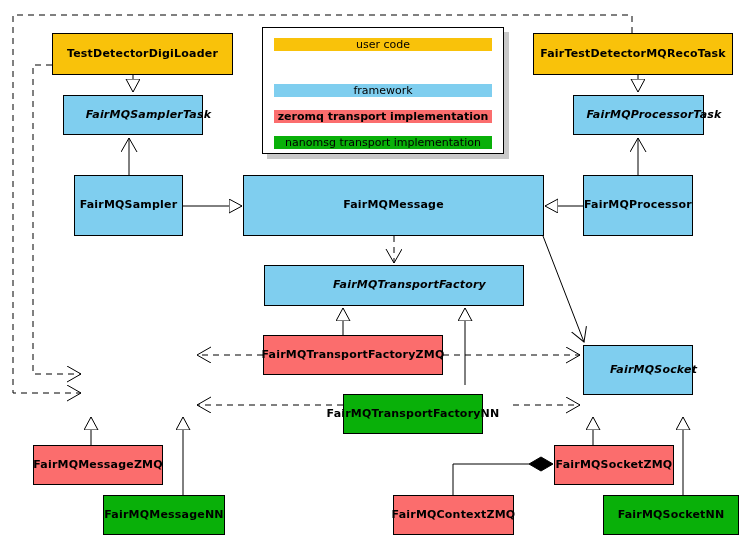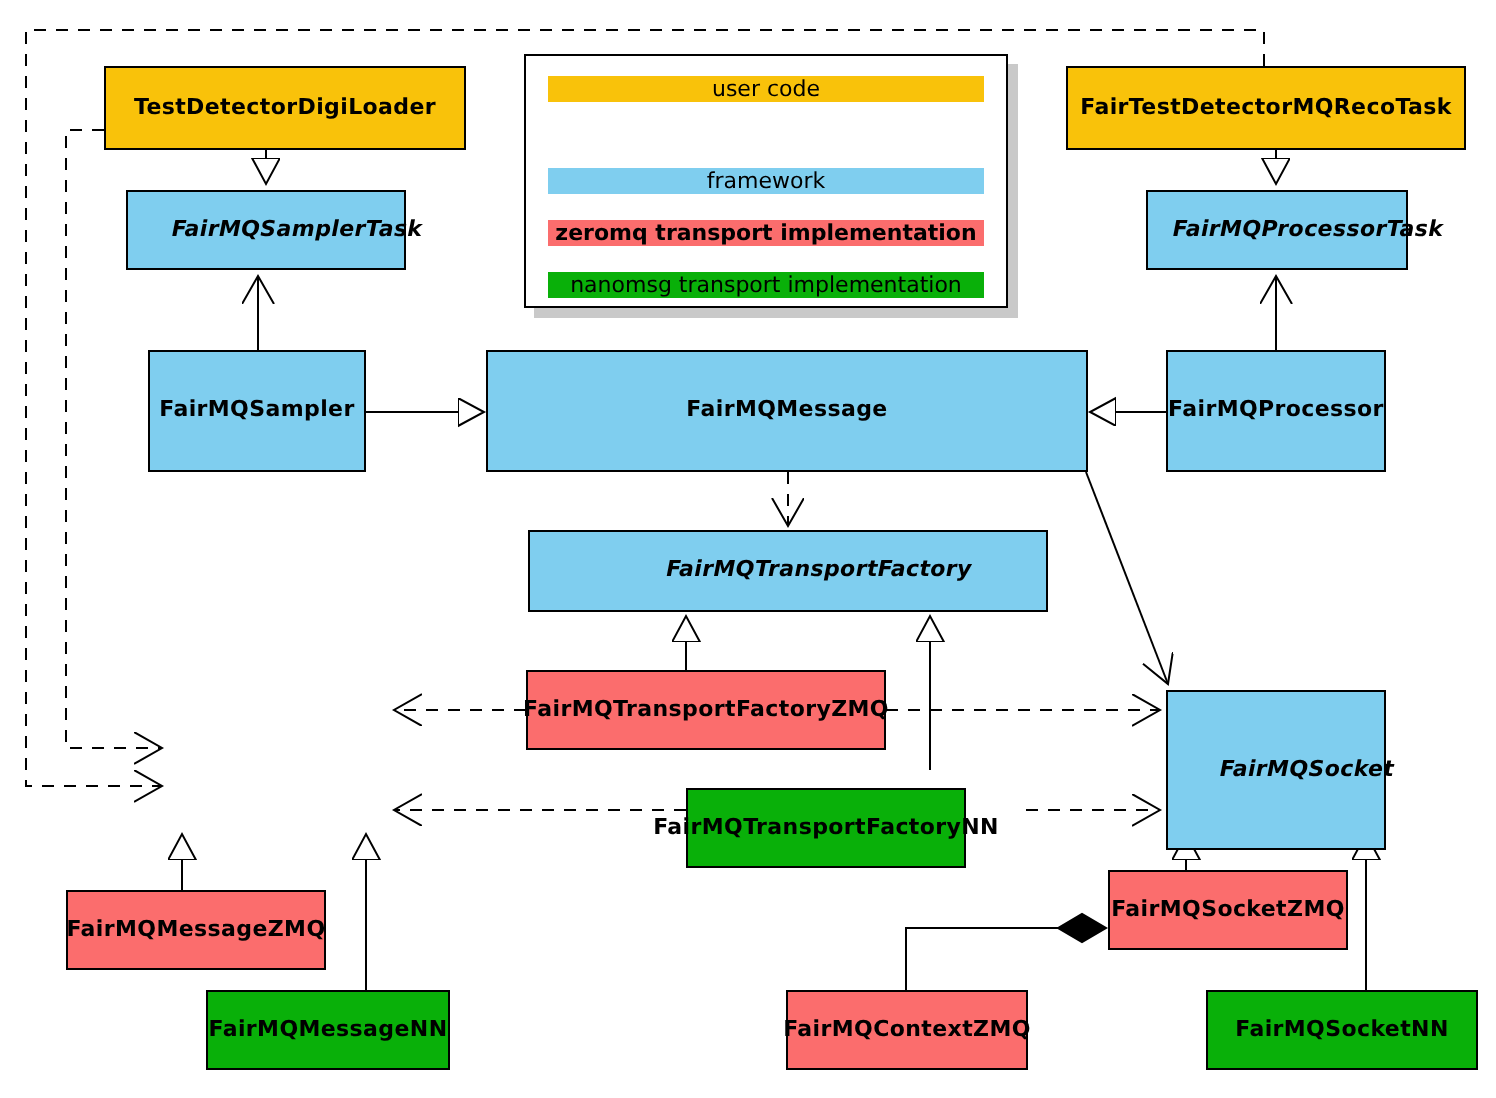--- a/index.html
+++ b/index.html
@@ -98,29 +98,29 @@
 
   <div class="node n-fw" style="left:583px;top:175px;width:110px;height:61px">FairMQProcessor</div>
 
   <div class="node n-fw abstract" style="left:264px;top:265px;width:260px;height:41px">FairMQTransportFactory</div>
 
   <div class="node n-zmq" style="left:263px;top:335px;width:180px;height:40px">FairMQTransportFactoryZMQ</div>
 
   <div class="node n-nn" style="left:343px;top:394px;width:140px;height:40px">FairMQTransportFactoryNN</div>
 
 
-  <div class="node n-fw abstract" style="left:583px;top:345px;width:110px;height:80px">FairMQSocket</div>
+  <div class="node n-fw abstract" style="left:583px;top:345px;width:110px;height:50px">FairMQSocket</div>
 
   <div class="node n-zmq" style="left:33px;top:445px;width:130px;height:40px">FairMQMessageZMQ</div>
 
   <div class="node n-nn" style="left:103px;top:495px;width:122px;height:40px">FairMQMessageNN</div>
 
   <div class="node n-zmq" style="left:393px;top:495px;width:121px;height:40px">FairMQContextZMQ</div>
 
-  <div class="node n-zmq" style="left:554px;top:435px;width:120px;height:40px">FairMQSocketZMQ</div>
+  <div class="node n-zmq" style="left:554px;top:445px;width:120px;height:40px">FairMQSocketZMQ</div>
 
   <div class="node n-nn" style="left:603px;top:495px;width:136px;height:40px">FairMQSocketNN</div>
 
   <div class="legend">
     <div class="lg-bar lg-user">user code</div>
     <div class="lg-bar lg-fw">framework</div>
     <div class="lg-bar lg-zmq">zeromq transport implementation</div>
     <div class="lg-bar lg-nn">nanomsg transport implementation</div>
   </div>
 

